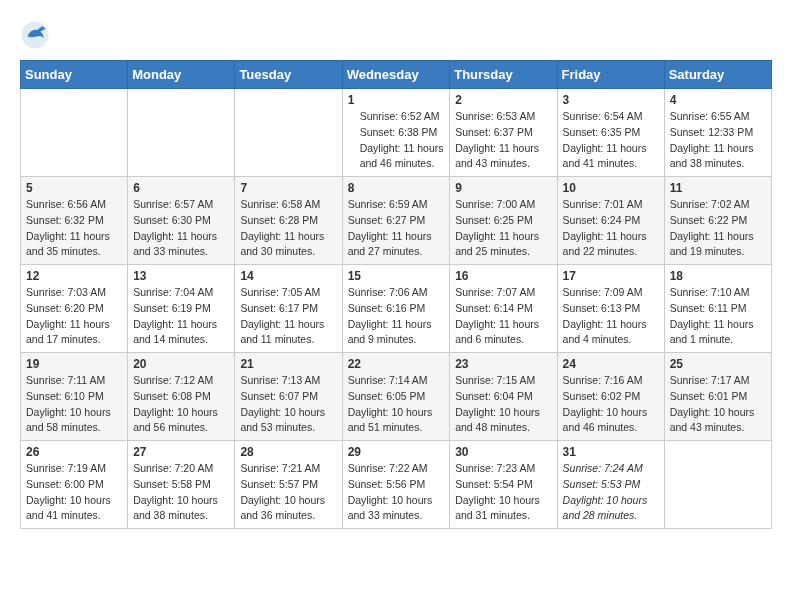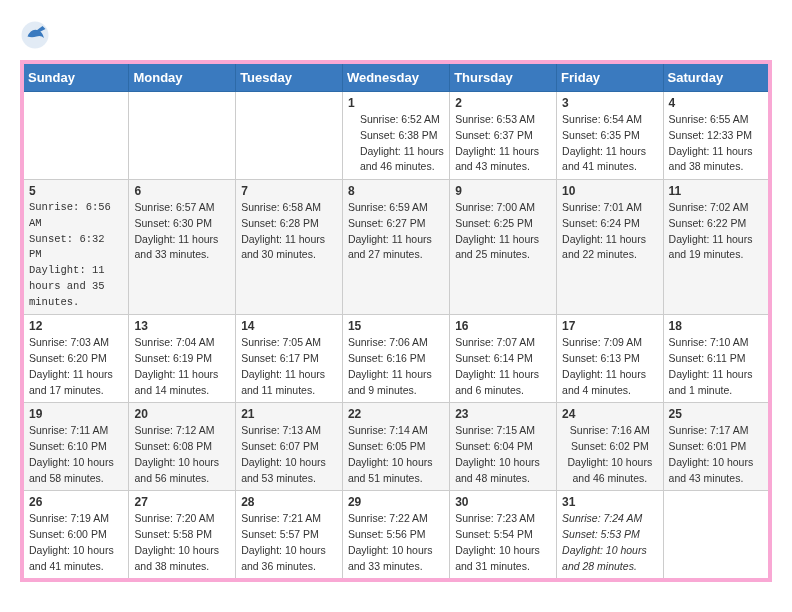--- a/index.html
+++ b/index.html
@@ -48,21 +48,21 @@
       font-weight: bold;
       color: #333;
     }
     .location {
       font-size: 16px;
       color: #444;
     }
     .calendar {
       width: 100%;
       border-collapse: collapse;
-      border: 4px solid #f9a8d4;
+      border: 1px solid #f9a8d4;
     }
     .calendar th {
       background-color: #3a7abf;
       color: #fff;
       font-size: 13px;
       padding: 6px 4px;
       text-align: left;
       border: 1px solid #2d6aa8;
       font-weight: bold;
     }
@@ -151,21 +151,21 @@
         <td>
           <div class="day-number">4</div>
           <div class="day-info" style="white-space: pre-line;">Sunrise: 6:55 AM
 Sunset: 12:33 PM
 Daylight: 11 hours and 38 minutes.</div>
         </td>
       </tr>
       <tr>
         <td>
           <div class="day-number">5</div>
-          <div class="day-info" style="white-space: pre-line; font-family: Liberation Mono, monospace;">Sunrise: 6:56 AM
+          <div class="day-info" style="white-space: pre-line;">Sunrise: 6:56 AM
 Sunset: 6:32 PM
 Daylight: 11 hours and 35 minutes.</div>
         </td>
         <td>
           <div class="day-number">6</div>
           <div class="day-info" style="white-space: pre-line;">Sunrise: 6:57 AM
 Sunset: 6:30 PM
 Daylight: 11 hours and 33 minutes.</div>
         </td>
         <td>
@@ -269,21 +269,21 @@
 Daylight: 10 hours and 51 minutes.</div>
         </td>
         <td>
           <div class="day-number">23</div>
           <div class="day-info" style="white-space: pre-line;">Sunrise: 7:15 AM
 Sunset: 6:04 PM
 Daylight: 10 hours and 48 minutes.</div>
         </td>
         <td>
           <div class="day-number">24</div>
-          <div class="day-info" style="white-space: pre-line; text-align: center;">Sunrise: 7:16 AM
+          <div class="day-info" style="white-space: pre-line;">Sunrise: 7:16 AM
 Sunset: 6:02 PM
 Daylight: 10 hours and 46 minutes.</div>
         </td>
         <td>
           <div class="day-number">25</div>
           <div class="day-info" style="white-space: pre-line;">Sunrise: 7:17 AM
 Sunset: 6:01 PM
 Daylight: 10 hours and 43 minutes.</div>
         </td>
       </tr>

